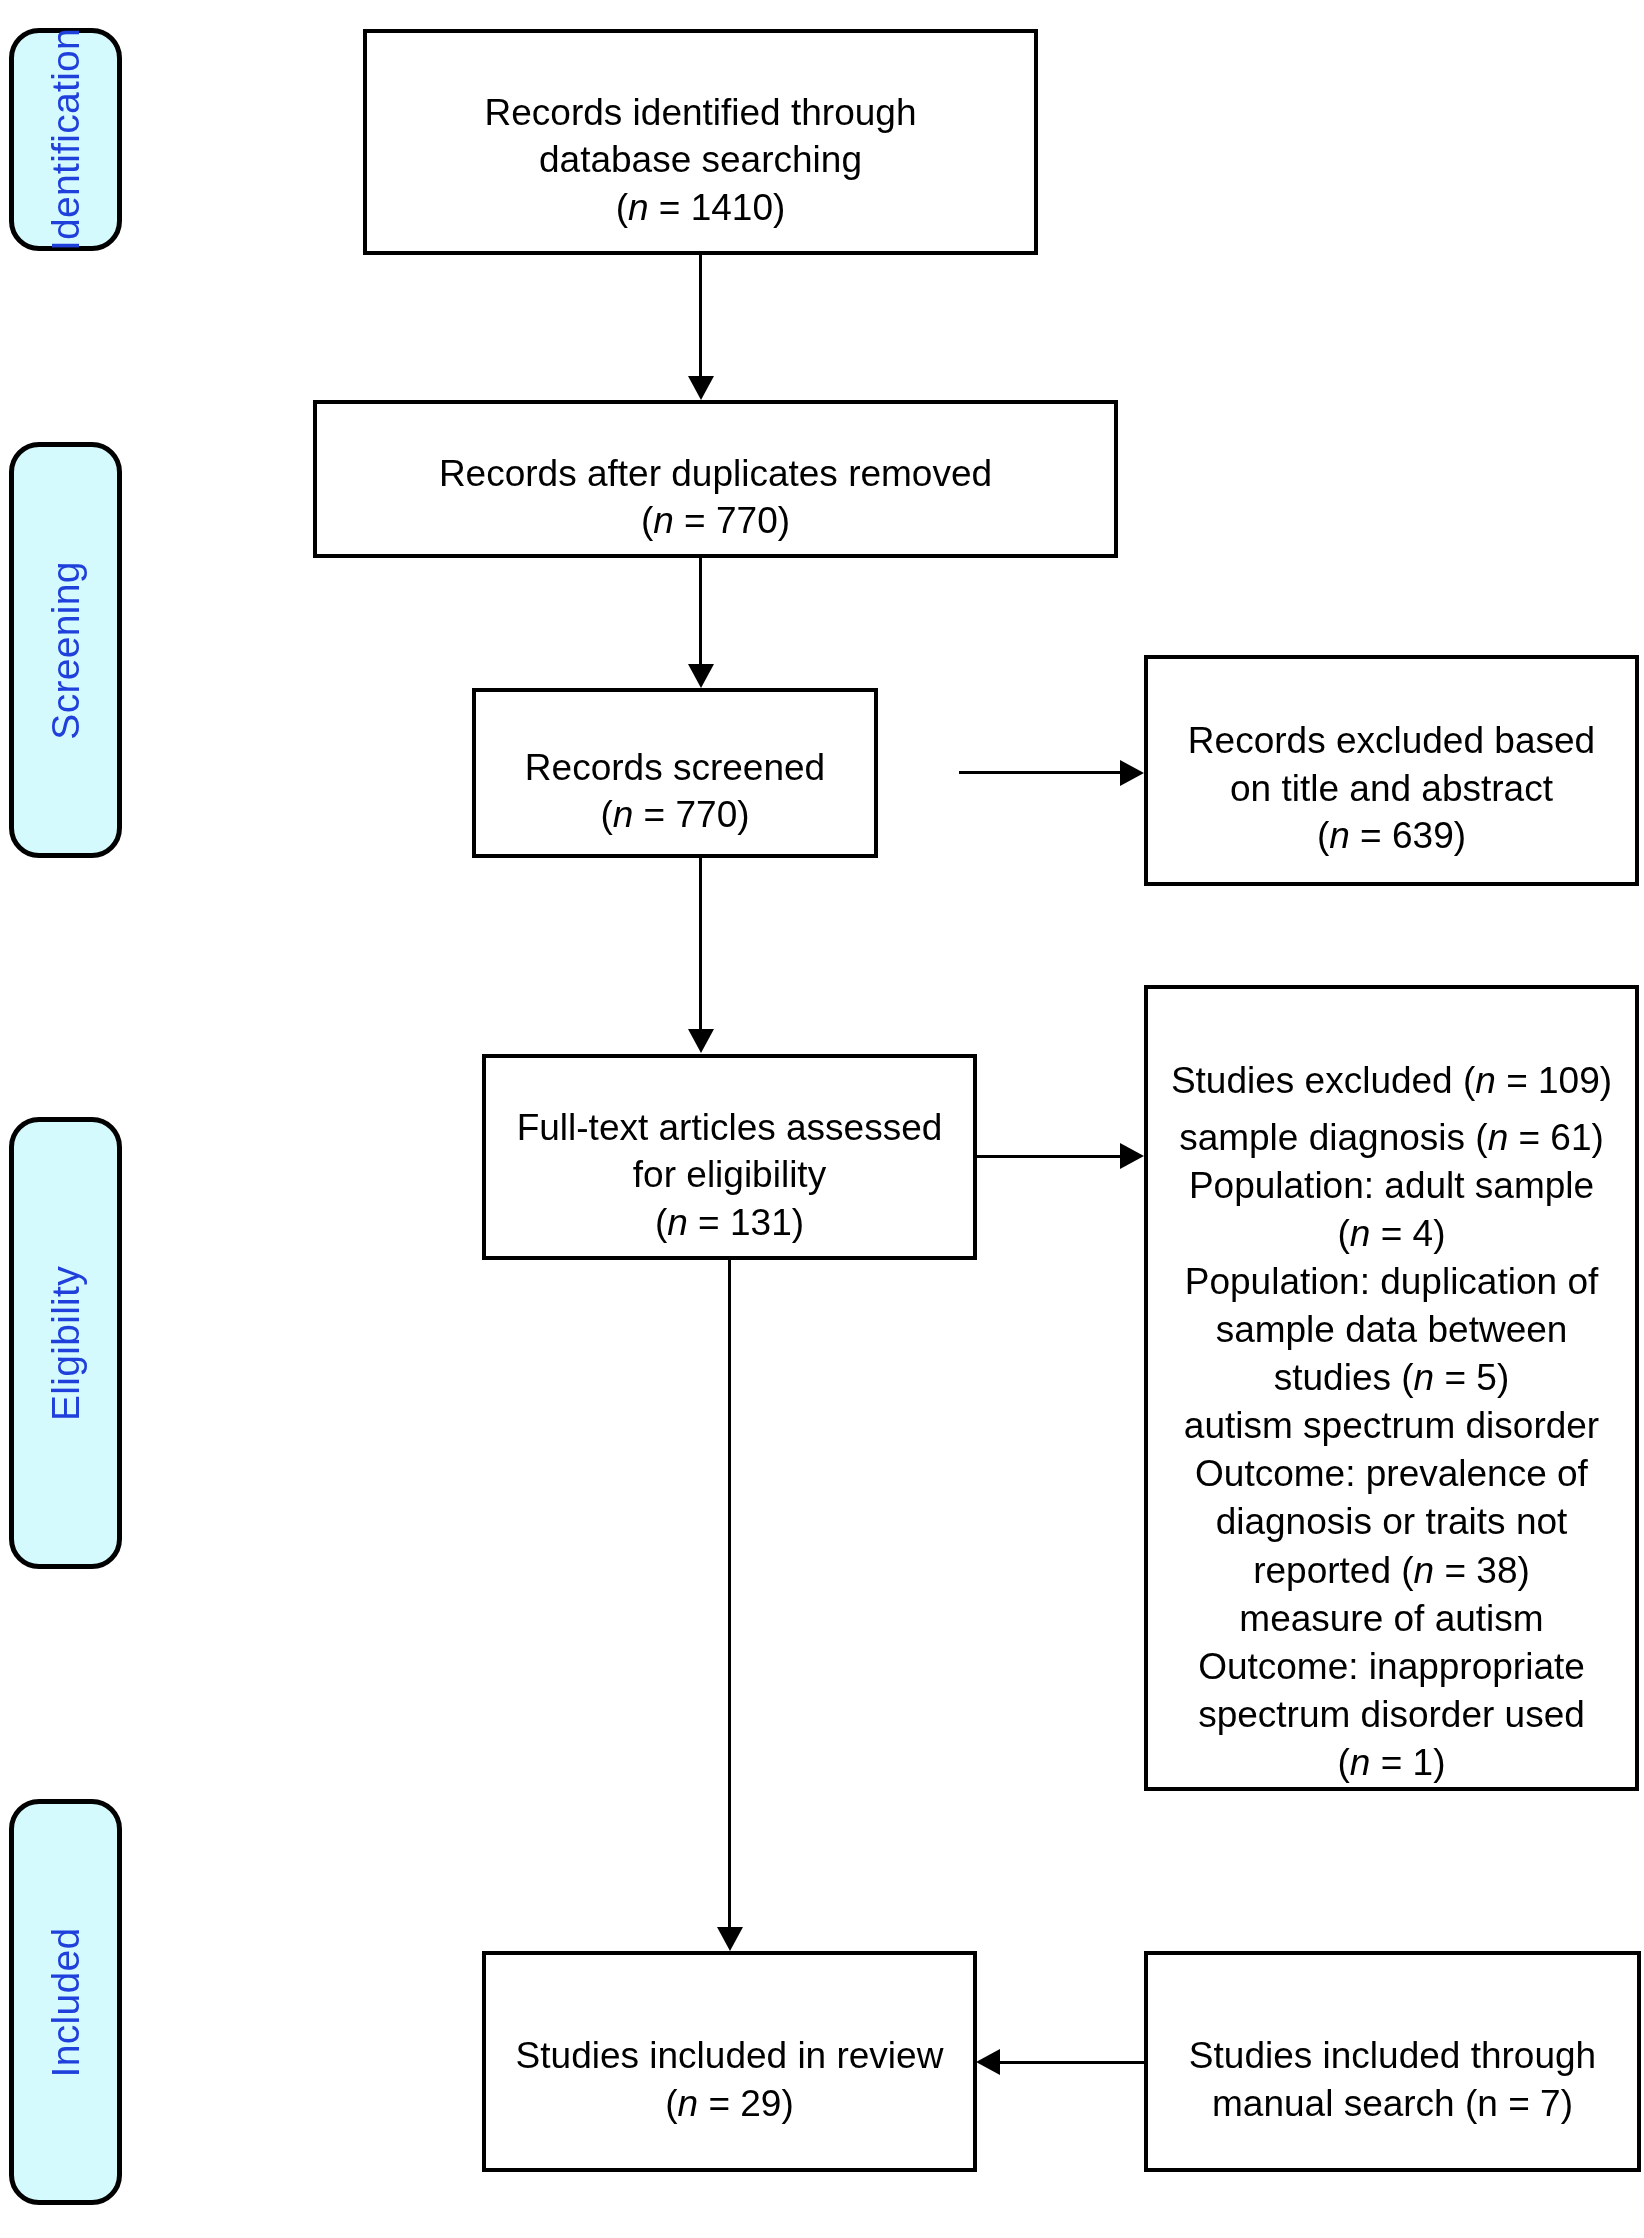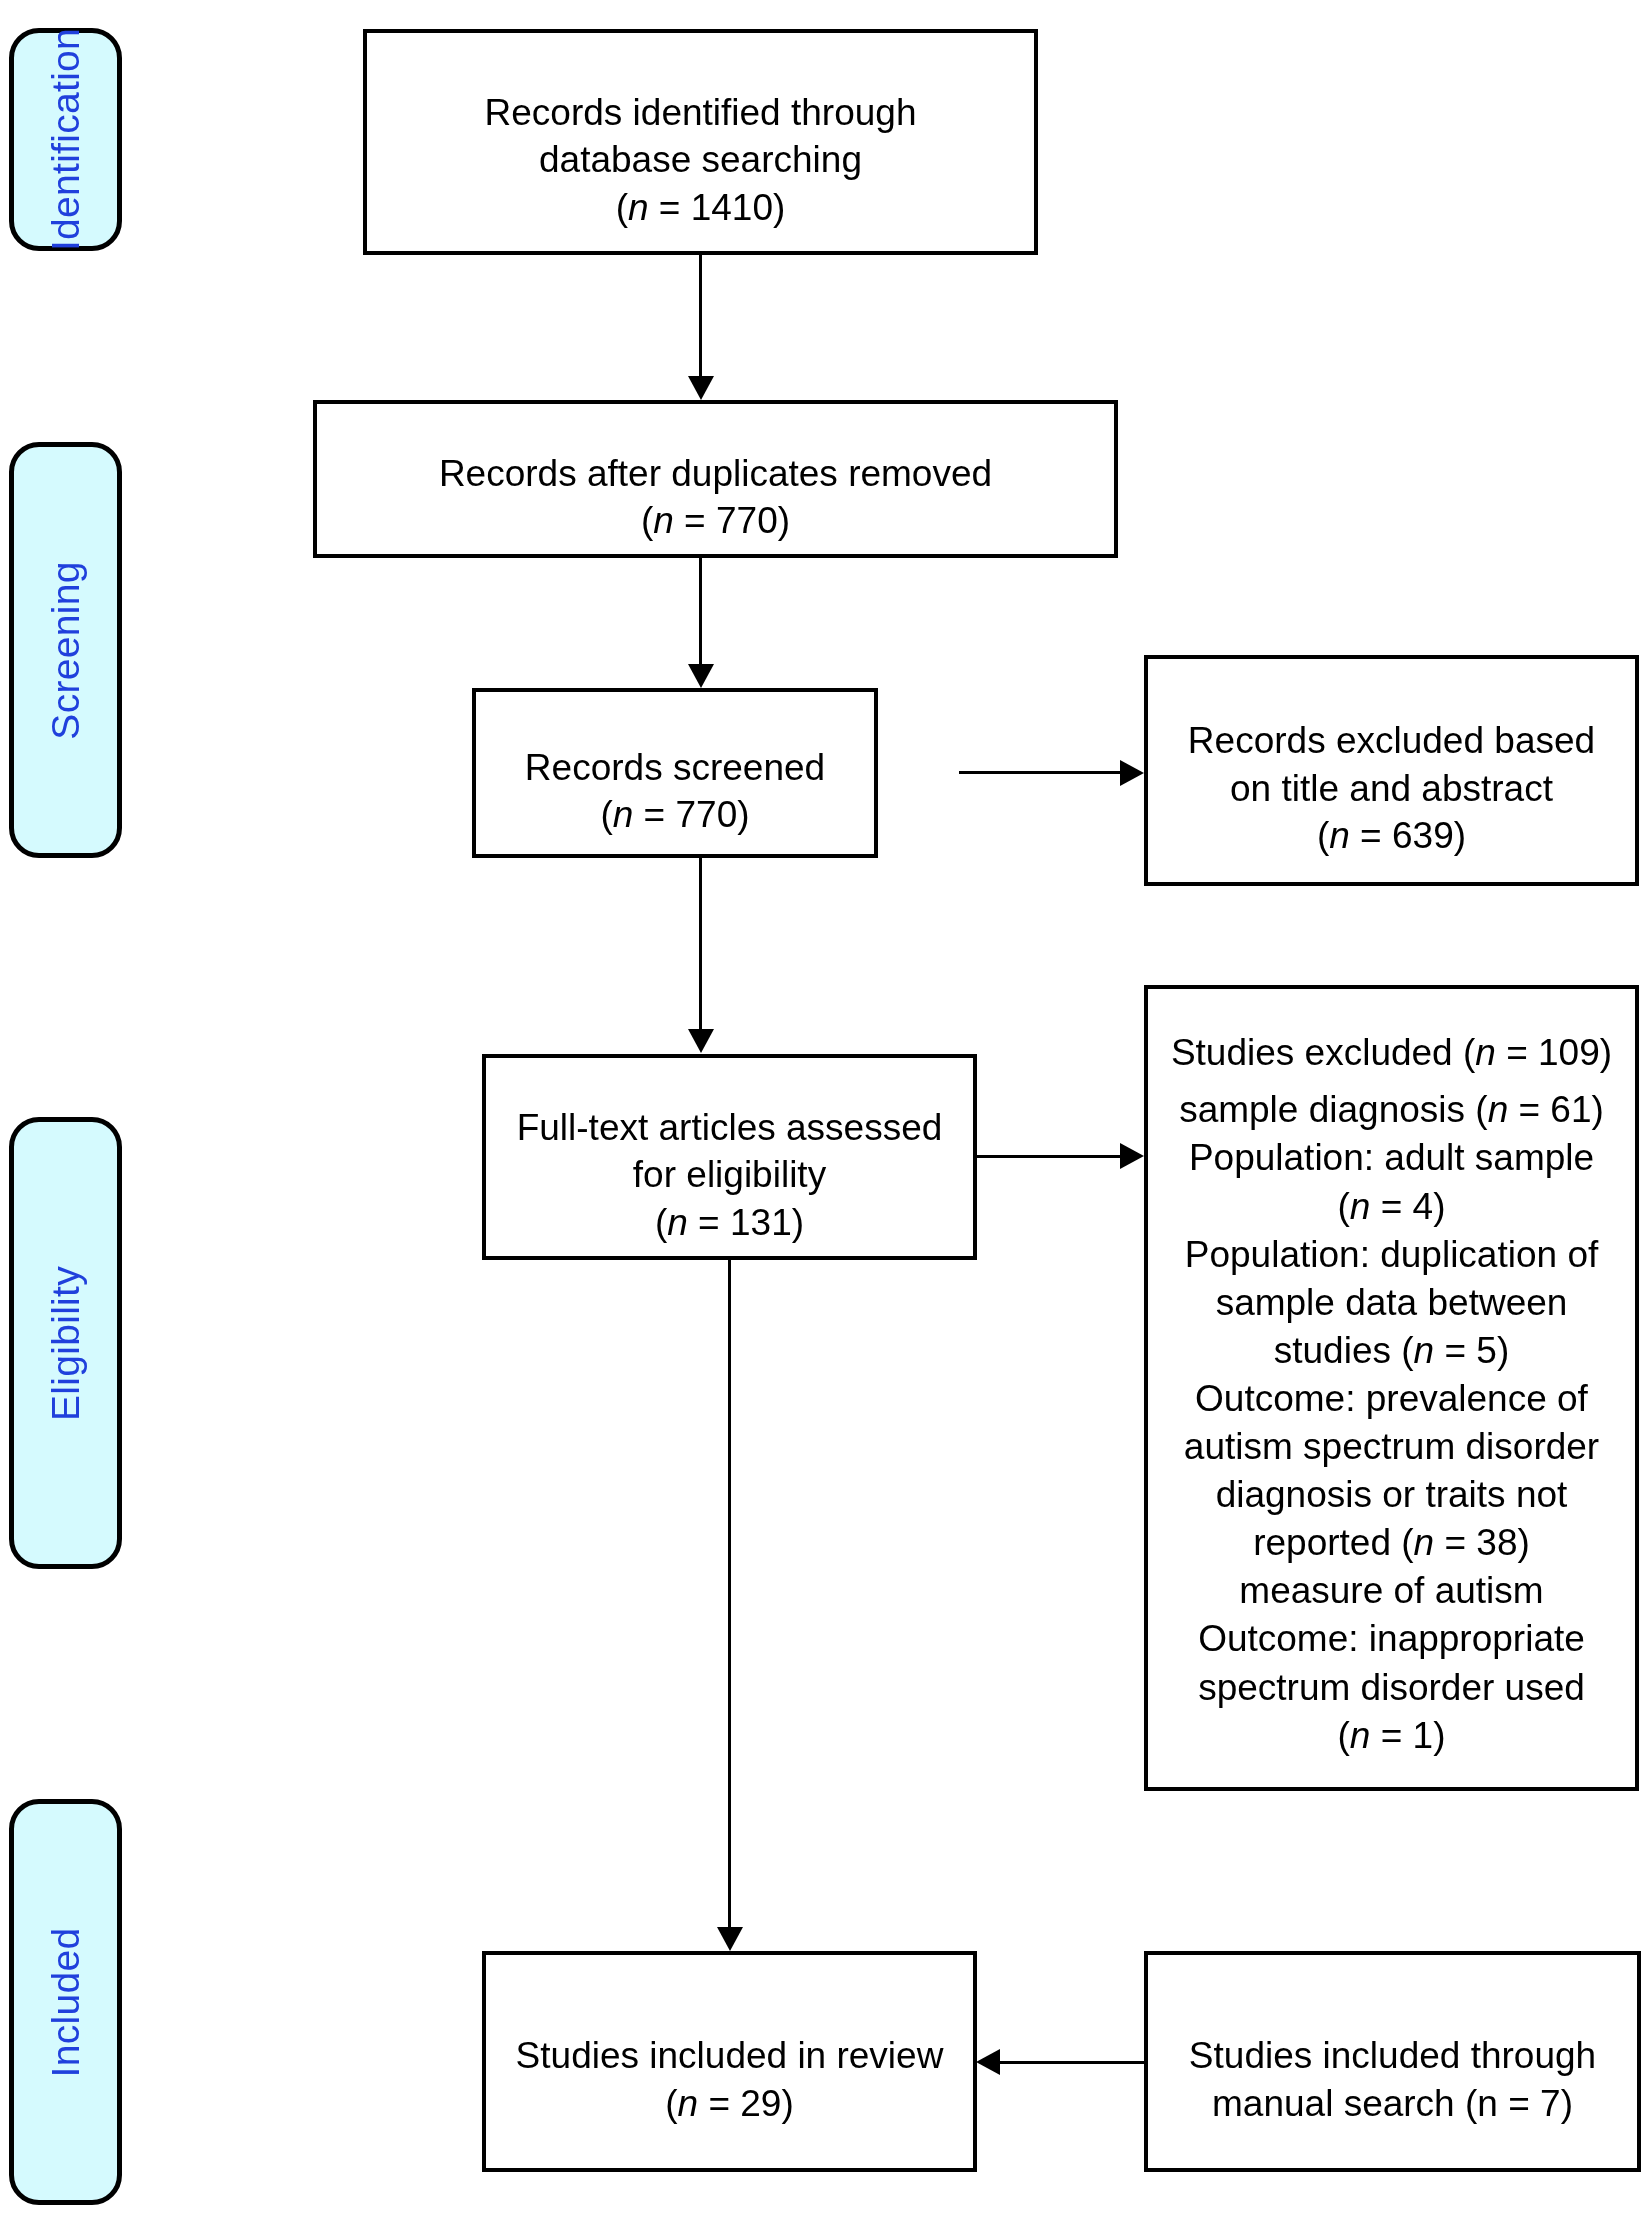--- a/index.html
+++ b/index.html
@@ -56,21 +56,21 @@
     padding: 0 9px;
     margin-top: 36px;
   }
   .box .box-text em,
   .box .box-text i {
     font-style: italic;
   }
 
   
   .box.listbox {
-    align-items: center;
+    align-items: flex-end;
     justify-content: center;
     padding-top: 13px;
   }
   .box.listbox .list-wrap {
     width: 100%;
     text-align: center;
   }
   .box.listbox .list-line {
     font-size: 37px;
     line-height: 1.3;
@@ -192,22 +192,22 @@
 
   <div class="box listbox" style="left:1144px; top:985px; width:495px; height:806px;">
     <div class="list-wrap">
       <span class="list-line head">Studies excluded (<i>n</i> = 109)</span>
       <span class="list-line">sample diagnosis (<i>n</i> = 61)</span>
       <span class="list-line">Population: adult sample</span>
       <span class="list-line">(<i>n</i> = 4)</span>
       <span class="list-line">Population: duplication of</span>
       <span class="list-line">sample data between</span>
       <span class="list-line">studies (<i>n</i> = 5)</span>
+      <span class="list-line">autism spectrum disorder</span>
       <span class="list-line">Outcome: prevalence of</span>
-      <span class="list-line">autism spectrum disorder</span>
       <span class="list-line">diagnosis or traits not</span>
       <span class="list-line">reported (<i>n</i> = 38)</span>
       <span class="list-line">measure of autism</span>
       <span class="list-line">Outcome: inappropriate</span>
       <span class="list-line">spectrum disorder used</span>
       <span class="list-line">(<i>n</i> = 1)</span>
     </div>
   </div>
 
   <div class="vline" style="left:728px; top:1259px; height:669px;"></div>

